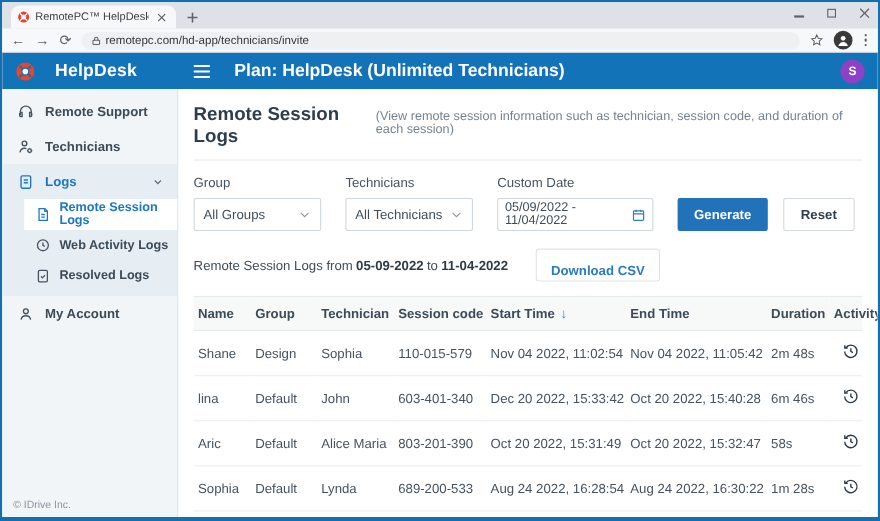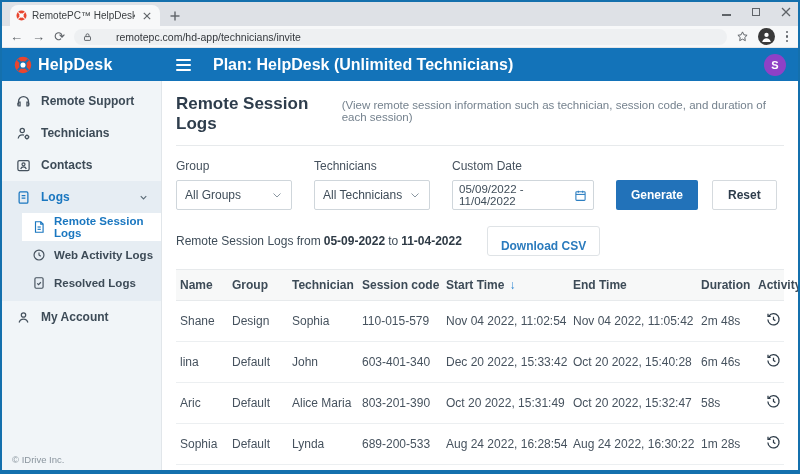--- a/index.html
+++ b/index.html
@@ -13,30 +13,30 @@
   .tab-title { font-size:10px; color:#3c4043; white-space:nowrap; overflow:hidden; flex:1; }
   .tab-close, .newtab-btn { width:14px; height:14px; display:flex; align-items:center; justify-content:center; color:#5f6368; flex-shrink:0; cursor:pointer; }
   .newtab-btn { margin-left:8px; margin-bottom:3px; }
   .win-controls { position:absolute; right:6px; top:2px; display:flex; gap:18px; align-items:center; height:16px; }
   .win-btn { width:12px; height:12px; display:flex; align-items:center; justify-content:center; color:#5f6368; }
   .win-min { width:9px; height:1.5px; background:#5f6368; margin-top:6px; }
   .win-max { width:8px; height:8px; border:1.2px solid #5f6368; }
 
   .addrbar { height:22px; background:#f7f8f9; display:flex; align-items:center; padding:0 8px; gap:9px; flex-shrink:0; border-bottom:1px solid #e3e5e8; }
   .nav-ic { color:#5f6368; font-size:13px; line-height:1; cursor:pointer; }
-  .url-pill { flex:1; height:16px; background:#eef0f2; border-radius:9px; display:flex; align-items:center; padding:0 9px; gap:24px; }
+  .url-pill { flex:1; height:16px; background:#eef0f2; border-radius:9px; display:flex; align-items:center; padding:0 9px; gap:4px; }
   .url-text { font-size:10.5px; color:#34383c; }
   .addr-right { display:flex; align-items:center; gap:9px; }
   .avatar-browser { width:17px; height:17px; border-radius:50%; background:#3a3a3a; display:flex; align-items:center; justify-content:center; overflow:hidden; }
   .dots { display:flex; flex-direction:column; gap:2px; padding:2px; }
   .dots i { width:2.5px; height:2.5px; border-radius:50%; background:#5f6368; }
 
   
   .app-header { height:33px; background:#1373b9; display:flex; align-items:center; color:#fff; flex-shrink:0; }
-  .logo-block { width:160px; display:flex; align-items:center; padding-left:12px; gap:6px; flex-shrink:0; }
+  .logo-block { width:160px; display:flex; align-items:center; padding-left:12px; gap:18px; flex-shrink:0; }
   .logo-text { font-size:16px; font-weight:bold; letter-spacing:.2px; }
   .hamburger { margin-left:14px; display:flex; flex-direction:column; gap:3px; cursor:pointer; }
   .hamburger i { width:15px; height:2px; background:#fff; border-radius:1px; }
   .plan-text { font-size:16px; margin-left:22px;font-weight:bold; }
   .ccc { display:flex; align-items:center; gap:7px; margin-left:18px; font-size:12px; cursor:pointer;margin-top:48px; }
   .avatar-app { width:22px; height:22px; border-radius:50%; background:#8f41c6; color:#fff; font-size:11px; font-weight:bold; display:flex; align-items:center; justify-content:center; margin-left:auto; margin-right:12px; cursor:pointer; }
 
   
   .body { flex:1; display:flex; overflow:hidden; }
   .sidebar { width:160px; background:#f1f5f8; border-right:1px solid #e1e6ea; position:relative; flex-shrink:0; padding-top:4px; }
@@ -212,30 +212,20 @@
               <circle cx="10" cy="7" r="3.4"></circle>
               <path d="M3.5 20c.6-3.6 3.2-6 6.5-6 1 0 2 .2 2.8.6"></path>
               <circle cx="17.5" cy="17.5" r="2.6"></circle>
               <line x1="17.5" y1="13.6" x2="17.5" y2="14.9"></line>
               <line x1="17.5" y1="20.1" x2="17.5" y2="21.4"></line>
               <line x1="13.6" y1="17.5" x2="14.9" y2="17.5"></line>
               <line x1="20.1" y1="17.5" x2="21.4" y2="17.5"></line>
             </svg>
         </span>
         <span>Technicians</span>
-      </div>
-      <div class="side-item">
-        <span class="icon">
-          <svg width="15" height="15" viewBox="0 0 24 24" fill="none" stroke="currentColor" stroke-width="2">
-              <rect x="3" y="4" width="18" height="16" rx="2.5"></rect>
-              <circle cx="12" cy="10" r="2.4"></circle>
-              <path d="M7.5 17.5c.8-2.1 2.5-3.2 4.5-3.2s3.7 1.1 4.5 3.2"></path>
-            </svg>
-        </span>
-        <span>Contacts</span>
       </div>
 
       <div class="logs-group">
         <div class="side-item logs-head">
           <span class="icon">
             <svg width="15" height="15" viewBox="0 0 24 24" fill="none" stroke="currentColor" stroke-width="2">
                 <rect x="5" y="3" width="14" height="18" rx="2"></rect>
                 <line x1="9" y1="9" x2="15" y2="9"></line>
                 <line x1="9" y1="13" x2="15" y2="13"></line>
               </svg>

